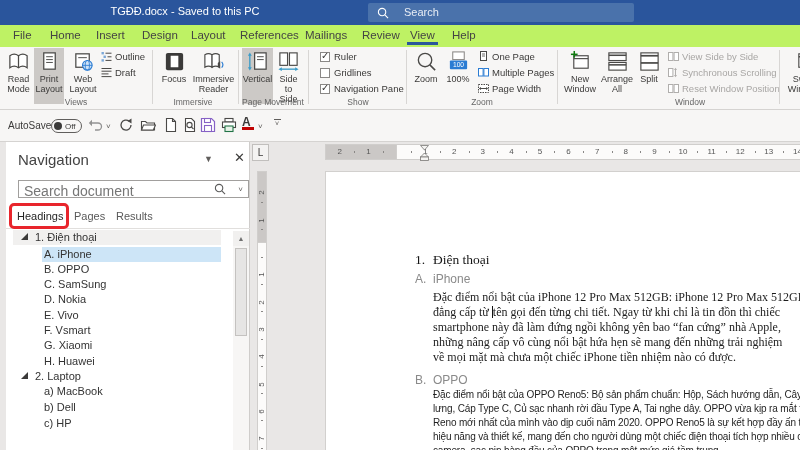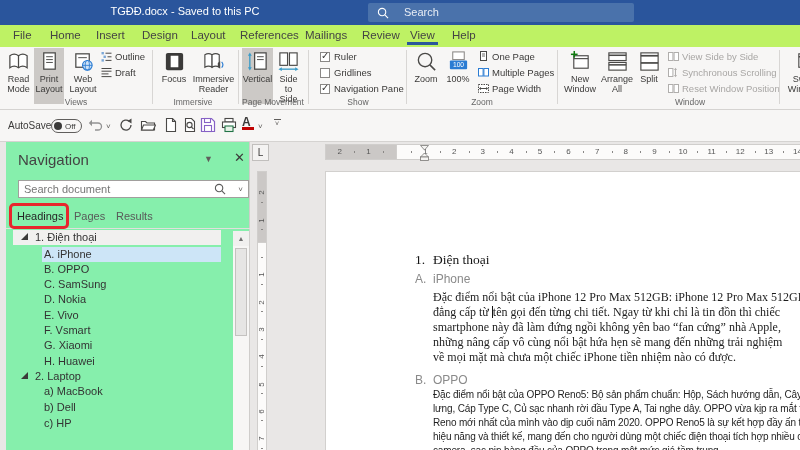--- a/index.html
+++ b/index.html
@@ -36,26 +36,26 @@
   .qat { position:absolute; left:0; top:110px; width:800px; height:31px; background:#f7f6f5; }
   .qicon { position:absolute; top:7px; }
   .qat .aslabel { position:absolute; left:8px; top:10px; font-size:10px; color:#3b3a39; }
   .toggle { position:absolute; left:51px; top:9px; width:31px; height:14px; border:1px solid #605e5c; border-radius:7px; }
   .toggle .knob { position:absolute; left:2px; top:2px; width:8px; height:8px; border-radius:50%; background:#3b3a39; }
   .toggle .tstate { position:absolute; left:13px; top:2px; font-size:8px; color:#3b3a39; }
   .chev { position:absolute; font-size:8px; color:#605e5c; }
 
   
   .workspace { position:absolute; left:0; top:141px; width:800px; height:309px; background:#e9e7e6; border-top:1px solid #d5d3d1; }
-  .navpane { position:absolute; left:6px; top:0; width:244px; height:309px; background:#86efac; border-right:1px solid #cfcdcb; }
+  .navpane { position:absolute; left:6px; top:0; width:244px; height:309px; background:#ffffff; border-right:1px solid #cfcdcb; }
   .nav-title { position:absolute; left:12px; top:9px; font-size:15px; color:#444; }
   .nav-dd { position:absolute; left:198px; top:12px; font-size:9px; color:#605e5c; }
   .nav-close { position:absolute; left:228px; top:8px; font-size:13px; color:#3b3a39; }
   .nav-search { position:absolute; left:12px; top:38px; width:231px; height:18px; border:1px solid #a19f9d; background:#fff; }
-  .nav-search .ph { position:absolute; left:5px; top:2px; font-size:11px; color:#767676; }
+  .nav-search .ph { position:absolute; left:5px; top:2px; font-size:14px; color:#767676; }
   .nav-search svg { position:absolute; right:22px; top:2px; }
   .nav-search .sdd { position:absolute; right:5px; top:4px; font-size:8px; color:#605e5c; }
   .nav-tabs { position:absolute; left:0; top:62px; width:244px; height:25px; border-bottom:1px solid #e1dfdd; }
   .ntab { position:absolute; top:6px; font-size:11px; color:#595959; }
   .ntab.active { color:#262626; font-weight:normal; }
   .redbox { position:absolute; left:3px; top:61px; width:60px; height:26px; border:3px solid #e8252c; border-radius:5px; }
   .treerow { position:absolute; left:0; width:227px; height:15px; font-size:11px; color:#333; }
   .treerow .tri { position:absolute; left:15px; top:3px; width:0; height:0; border-left:7px solid transparent; border-bottom:7px solid #3b3a39; }
   .trsel { position:absolute; left:36px; right:12px; top:0; height:15px; background:#cde5f7; }
   .trbg { position:absolute; left:7px; right:12px; top:0; height:15px; background:#f1f0ef; }

